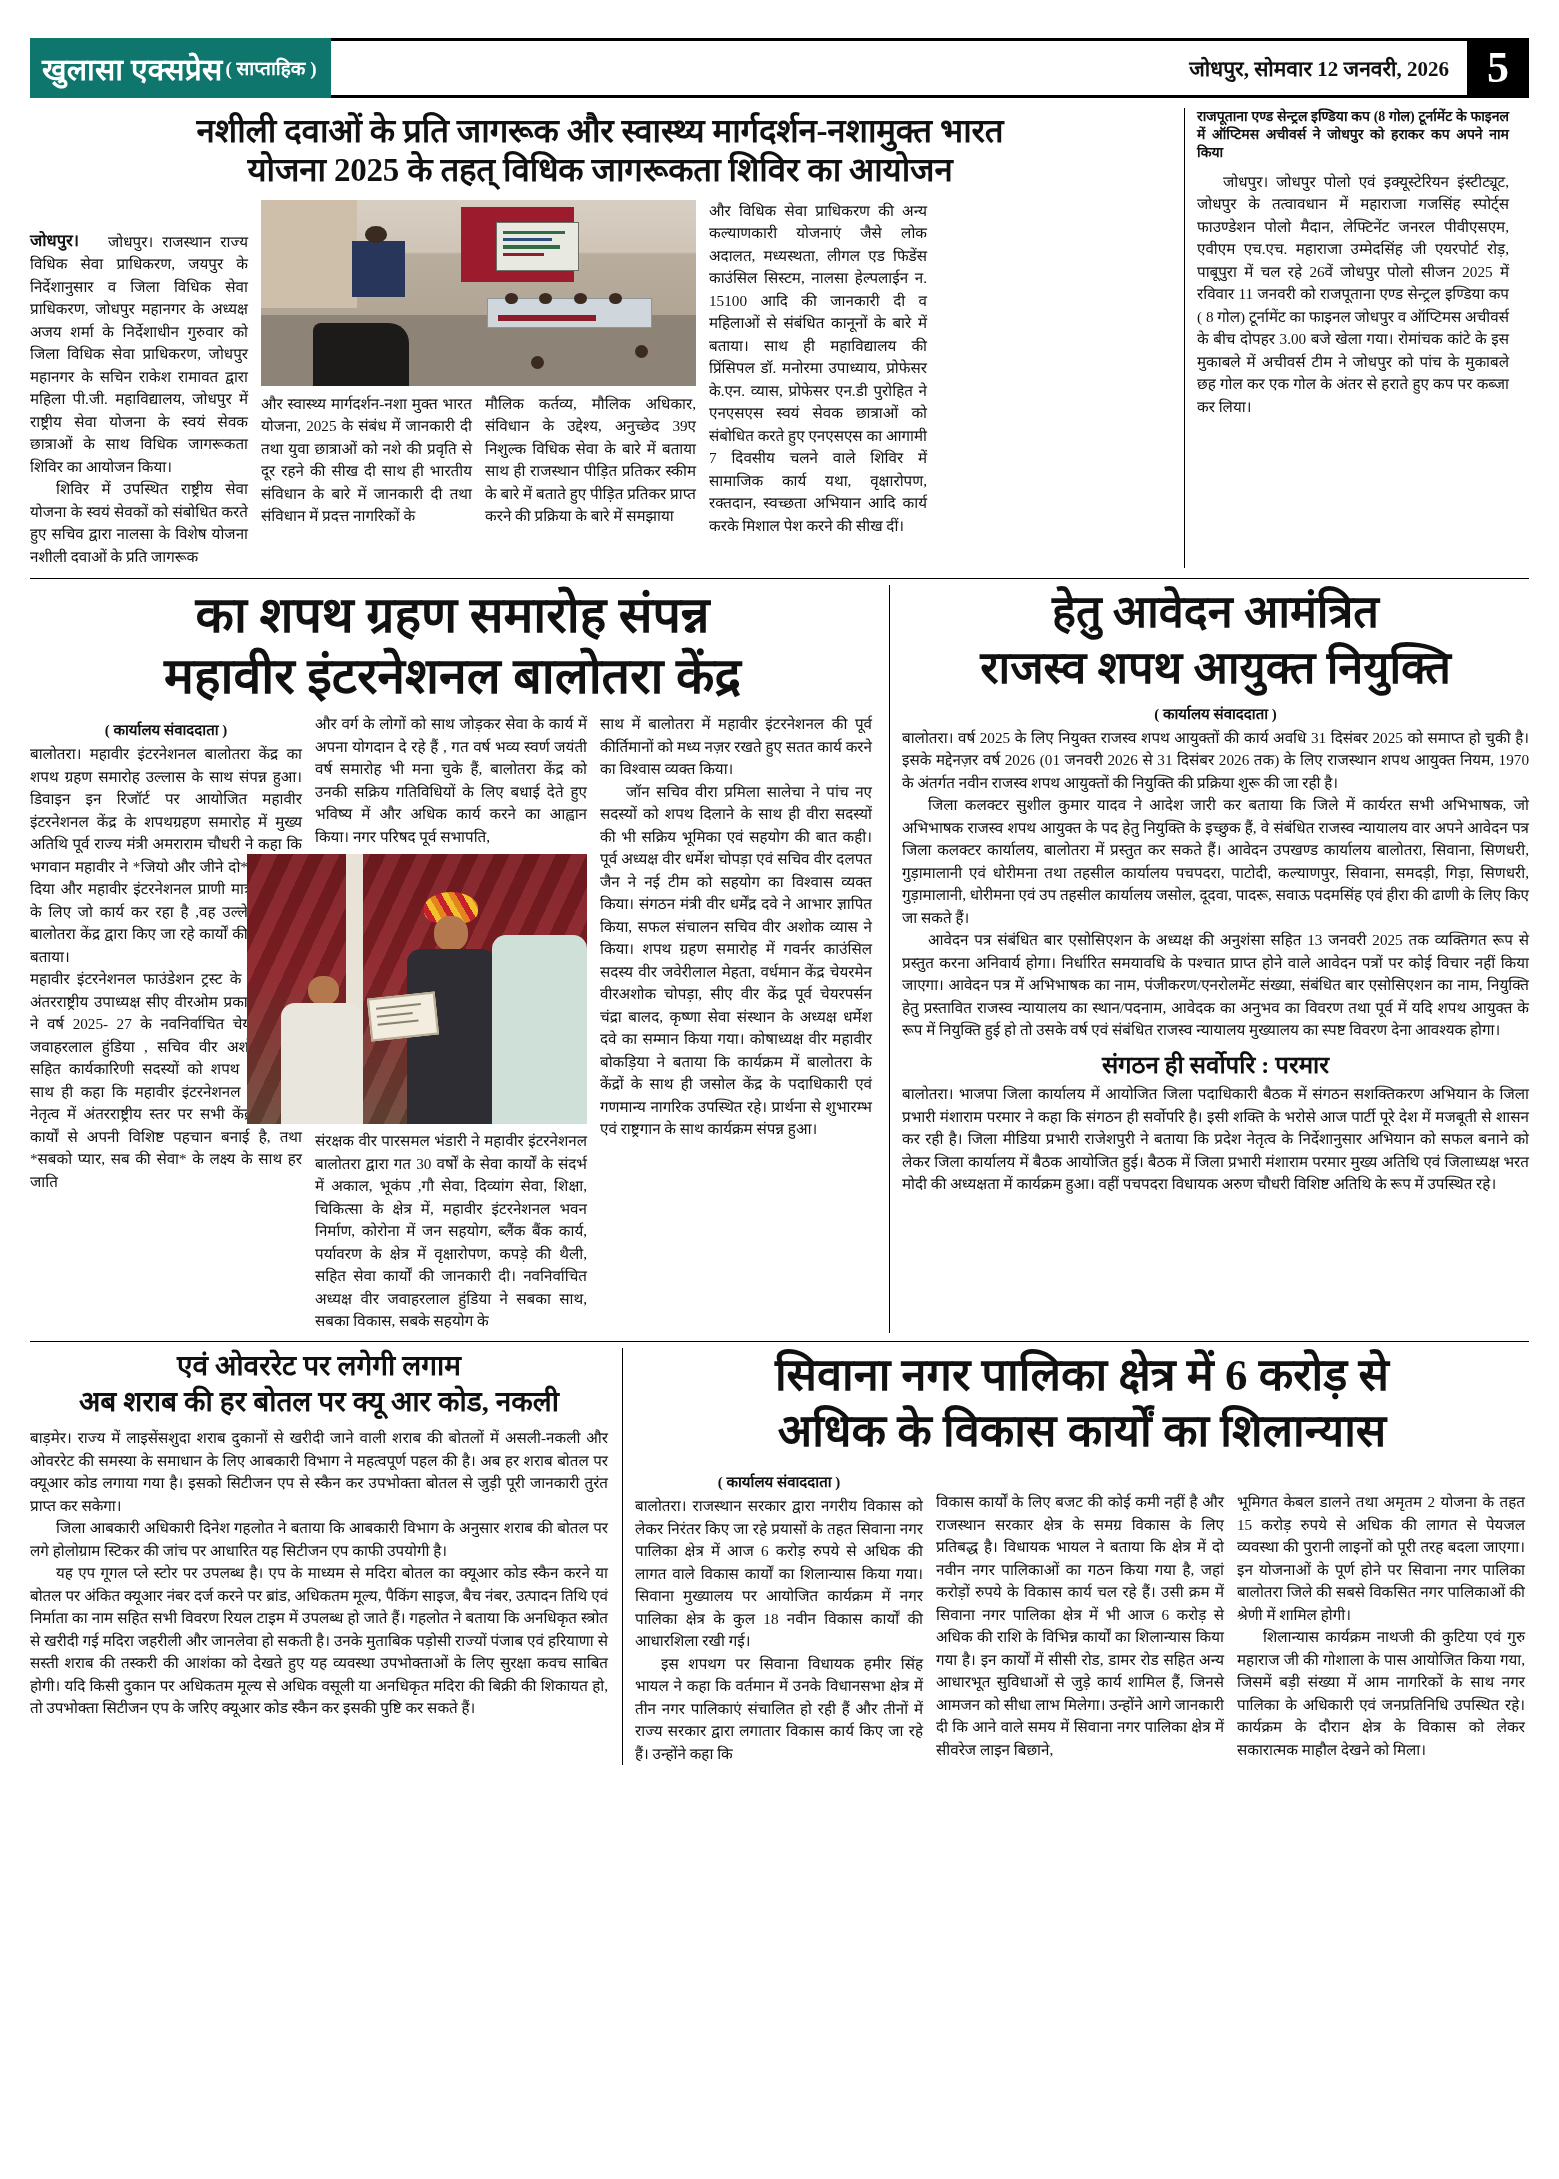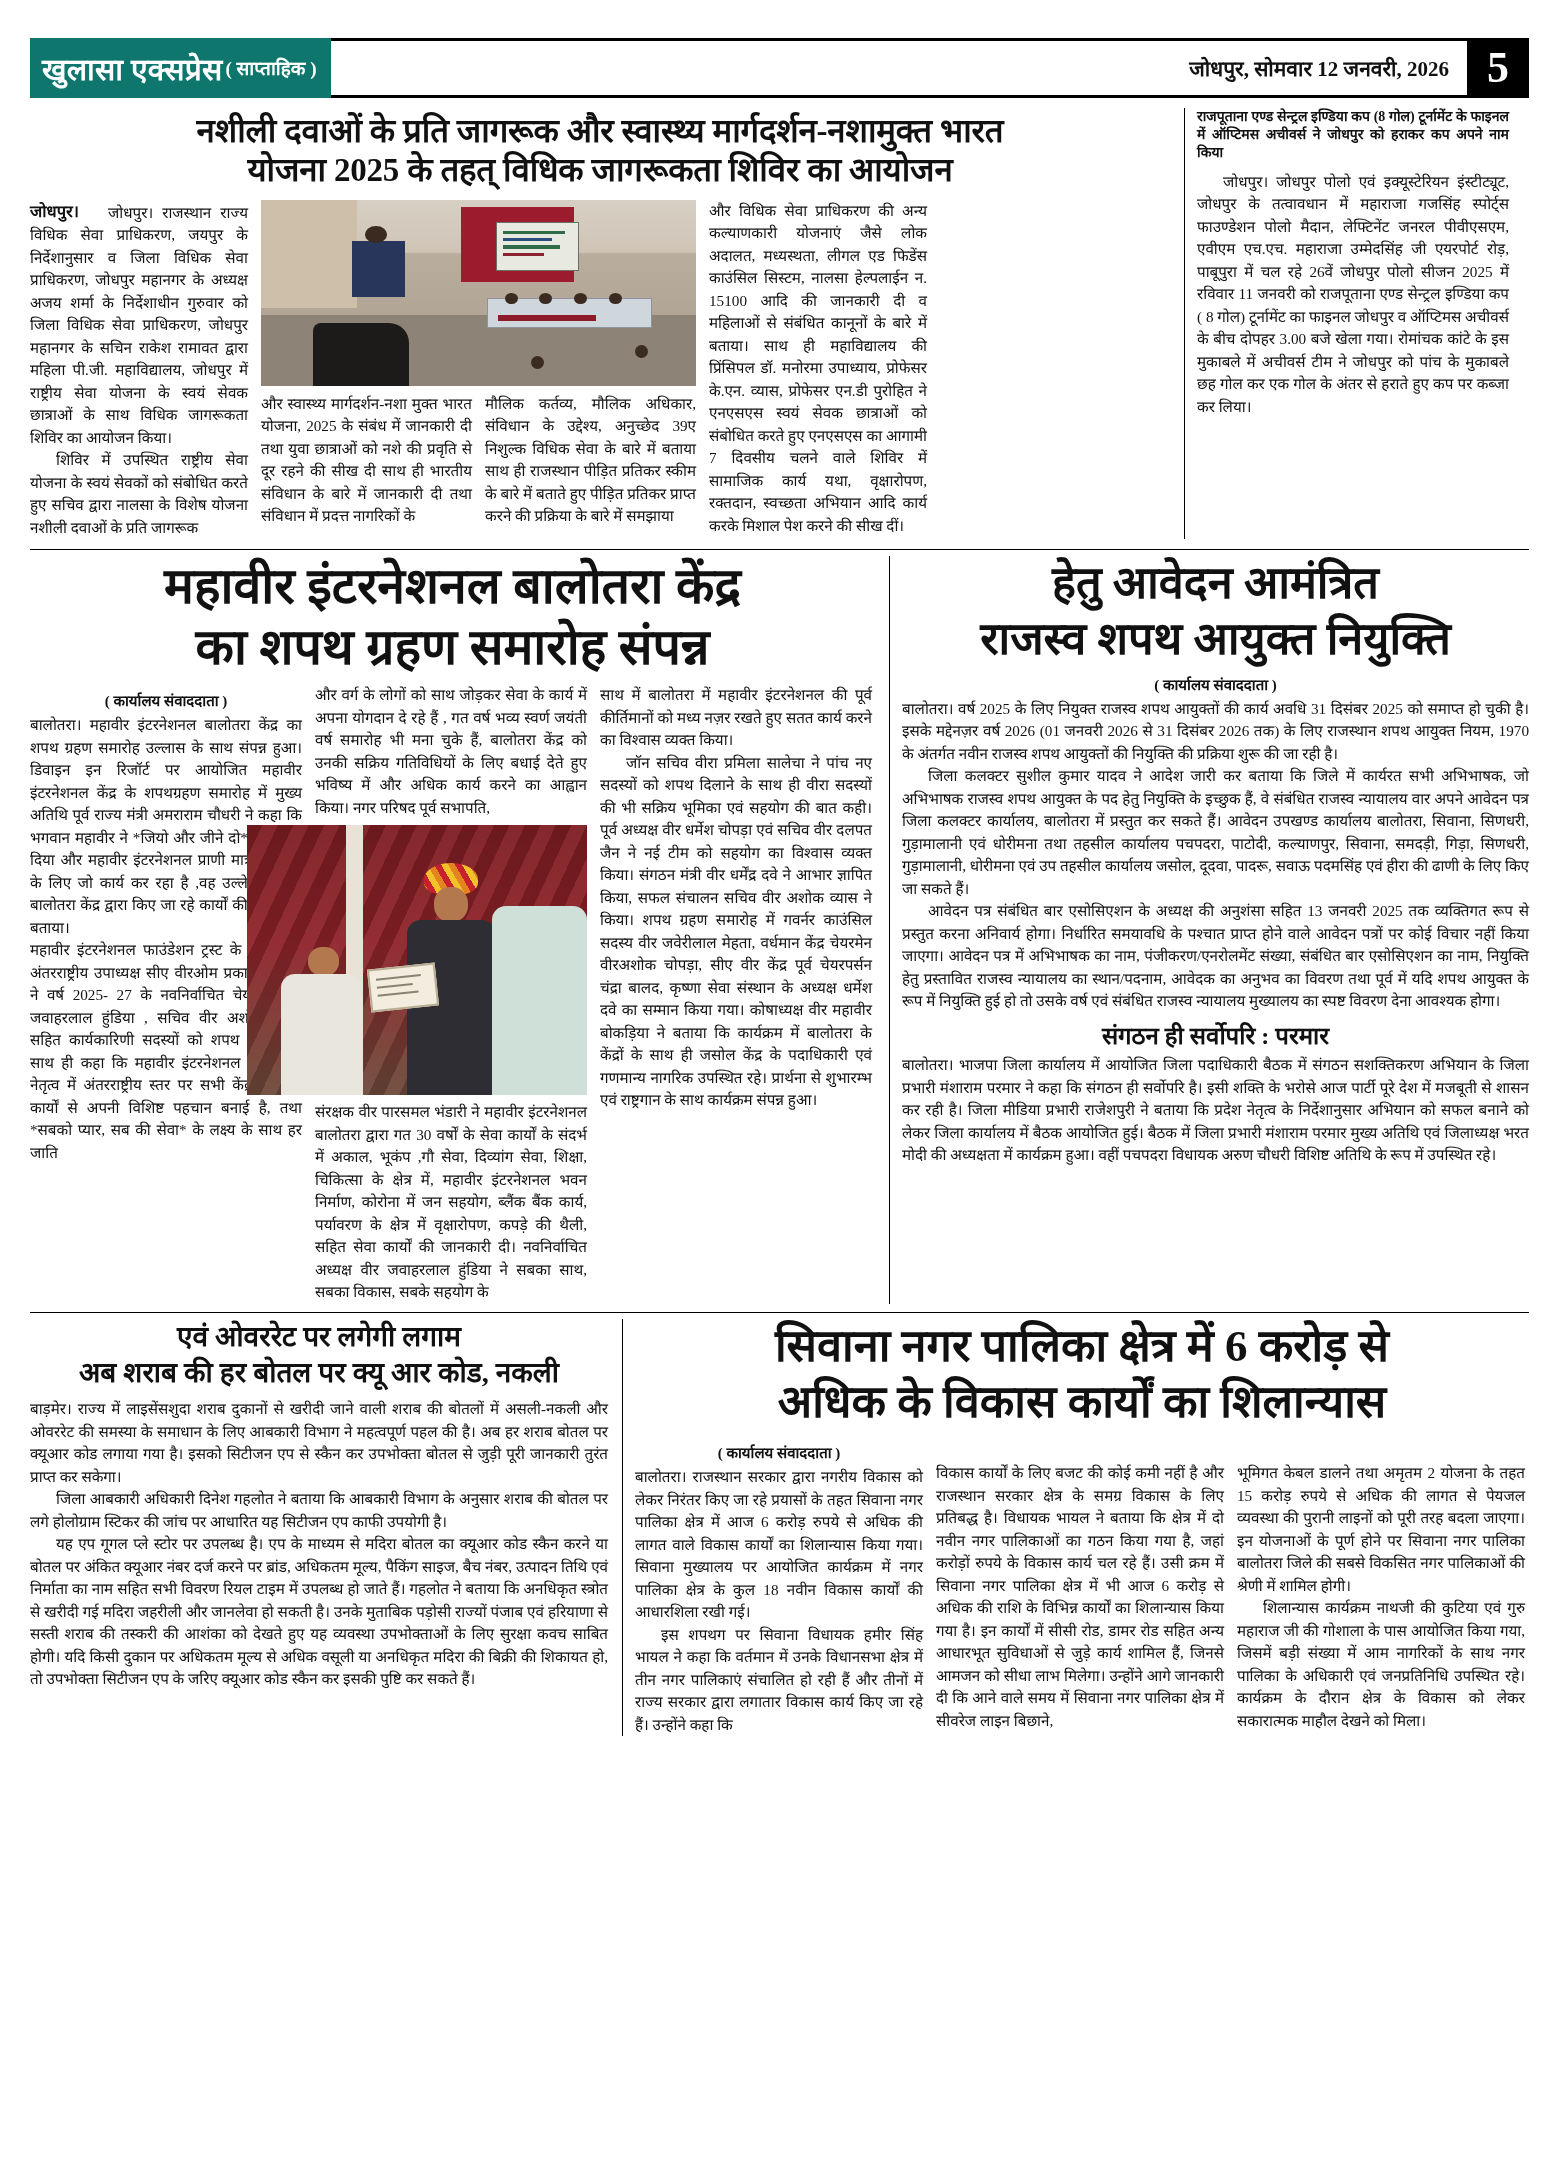--- a/index.html
+++ b/index.html
@@ -98,21 +98,21 @@
 
   <div style="display:flex; gap:14px;">
 
     <div style="width:1140px;">
       <div class="hl-main" style="font-size:33px; letter-spacing:-.2px; padding:4px 8px 0;">
         <div>नशीली दवाओं के प्रति जागरूक और स्वास्थ्य मार्गदर्शन-नशामुक्त भारत</div>
         <div>योजना 2025 के तहत् विधिक जागरूकता शिविर का आयोजन</div>
       </div>
 
       <div style="display:flex; gap:13px; margin-top:10px;">
-        <div class="col" style="width:218px;">
+        <div class="col" style="width:218px;margin-top:29px;">
           <p class="body"><span class="lead" style="font-size:16.5px;">जोधपुर।</span> </p>
 
           <p class="body" style="margin-top:-1.48em; text-indent:78px;">जोधपुर। राजस्थान राज्य विधिक सेवा प्राधिकरण, जयपुर के निर्देशानुसार व जिला विधिक सेवा प्राधिकरण, जोधपुर महानगर के अध्यक्ष अजय शर्मा के निर्देशाधीन गुरुवार को जिला विधिक सेवा प्राधिकरण, जोधपुर महानगर के सचिन राकेश रामावत द्वारा महिला पी.जी. महाविद्यालय, जोधपुर में राष्ट्रीय सेवा योजना के स्वयं सेवक छात्राओं के साथ विधिक जागरूकता शिविर का आयोजन किया।</p>
           <p class="body">शिविर में उपस्थित राष्ट्रीय सेवा योजना के स्वयं सेवकों को संबोधित करते हुए सचिव द्वारा नालसा के विशेष योजना नशीली दवाओं के प्रति जागरूक</p>
         </div>
 
         <div class="col" style="width:435px;">
           <div class="photo photoA" style="width:100%; height:186px;">
             <div class="wall-l"></div>
             <div class="wall-red"></div>
@@ -157,22 +157,22 @@
       <p class="body" style="margin-top:8px; text-indent:26px;">जोधपुर। जोधपुर पोलो एवं इक्यूस्टेरियन इंस्टीट्यूट, जोधपुर के तत्वावधान में महाराजा गजसिंह स्पोर्ट्स फाउण्डेशन पोलो मैदान, लेफ्टिनेंट जनरल पीवीएसएम, एवीएम एच.एच. महाराजा उम्मेदसिंह जी एयरपोर्ट रोड़, पाबूपुरा में चल रहे 26वें जोधपुर पोलो सीजन 2025 में रविवार 11 जनवरी को राजपूताना एण्ड सेन्ट्रल इण्डिया कप ( 8 गोल) टूर्नामेंट का फाइनल जोधपुर व ऑप्टिमस अचीवर्स के बीच दोपहर 3.00 बजे खेला गया। रोमांचक कांटे के इस मुकाबले में अचीवर्स टीम ने जोधपुर को पांच के मुकाबले छह गोल कर एक गोल के अंतर से हराते हुए कप पर कब्जा कर लिया।</p>
     </div>
   </div>
 
   <div class="rule-thin" style="margin:10px 0 0;"></div>
 
   <div style="display:flex; gap:14px; margin-top:6px;">
 
     <div style="width:845px;">
       <div class="hl-main" style="font-size:50px; line-height:1.22;">
+        <div>का शपथ ग्रहण समारोह संपन्न</div>
         <div>महावीर इंटरनेशनल बालोतरा केंद्र</div>
-        <div>का शपथ ग्रहण समारोह संपन्न</div>
       </div>
       <div style="display:flex; gap:13px; margin-top:6px;">
         <div class="col" style="width:272px;">
           <div class="byline">( कार्यालय संवाददाता )</div>
           <p class="body">बालोतरा। महावीर इंटरनेशनल बालोतरा केंद्र का शपथ ग्रहण समारोह उल्लास के साथ संपन्न हुआ। डिवाइन इन रिजॉर्ट पर आयोजित महावीर इंटरनेशनल केंद्र के शपथग्रहण समारोह में मुख्य अतिथि पूर्व राज्य मंत्री अमराराम चौधरी ने कहा कि भगवान महावीर ने *जियो और जीने दो* का संदेश दिया और महावीर इंटरनेशनल प्राणी मात्र की सेवा के लिए जो कार्य कर रहा है ,वह उल्लेखनीय हैं। बालोतरा केंद्र द्वारा किए जा रहे कार्यों की सराहनीय बताया।</p>
           <div class="photo photoB" style="width:100%; height:0; margin:0;"></div>
           <p class="body">महावीर इंटरनेशनल फाउंडेशन ट्रस्ट के ट्रस्टी ,पूर्व अंतरराष्ट्रीय उपाध्यक्ष सीए वीरओम प्रकाश बांठिया ने वर्ष 2025- 27 के नवनिर्वाचित चेयरमेन वीर जवाहरलाल हुंडिया , सचिव वीर अशोक व्यास सहित कार्यकारिणी सदस्यों को शपथ दिलाने के साथ ही कहा कि महावीर इंटरनेशनल अपेक्षा के नेतृत्व में अंतरराष्ट्रीय स्तर पर सभी केंद्रों ने सेवा कार्यों से अपनी विशिष्ट पहचान बनाई है, तथा *सबको प्यार, सब की सेवा* के लक्ष्य के साथ हर जाति</p>
         </div>
         <div class="col" style="width:272px;">
           <p class="body">और वर्ग के लोगों को साथ जोड़कर सेवा के कार्य में अपना योगदान दे रहे हैं , गत वर्ष भव्य स्वर्ण जयंती वर्ष समारोह भी मना चुके हैं, बालोतरा केंद्र को उनकी सक्रिय गतिविधियों के लिए बधाई देते हुए भविष्य में और अधिक कार्य करने का आह्वान किया। नगर परिषद पूर्व सभापति,</p>

